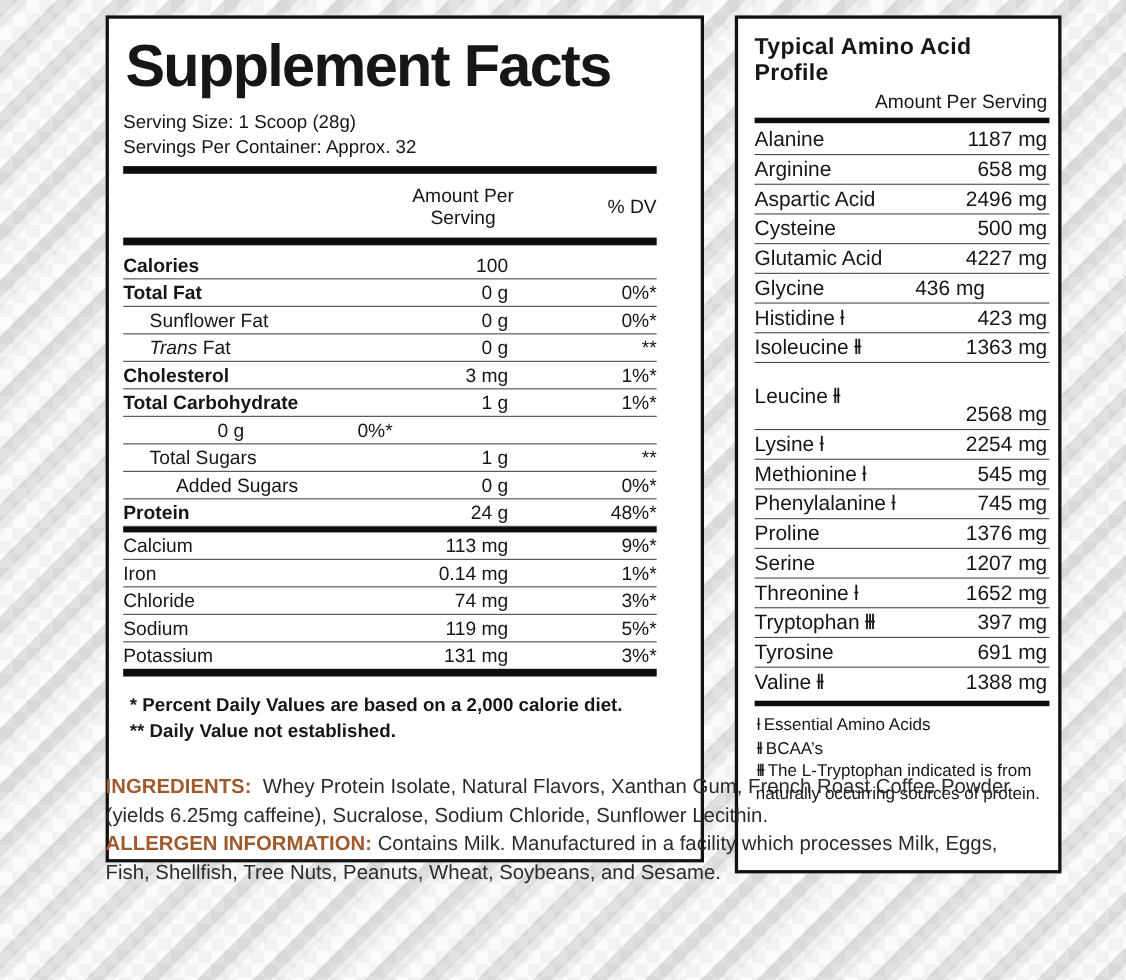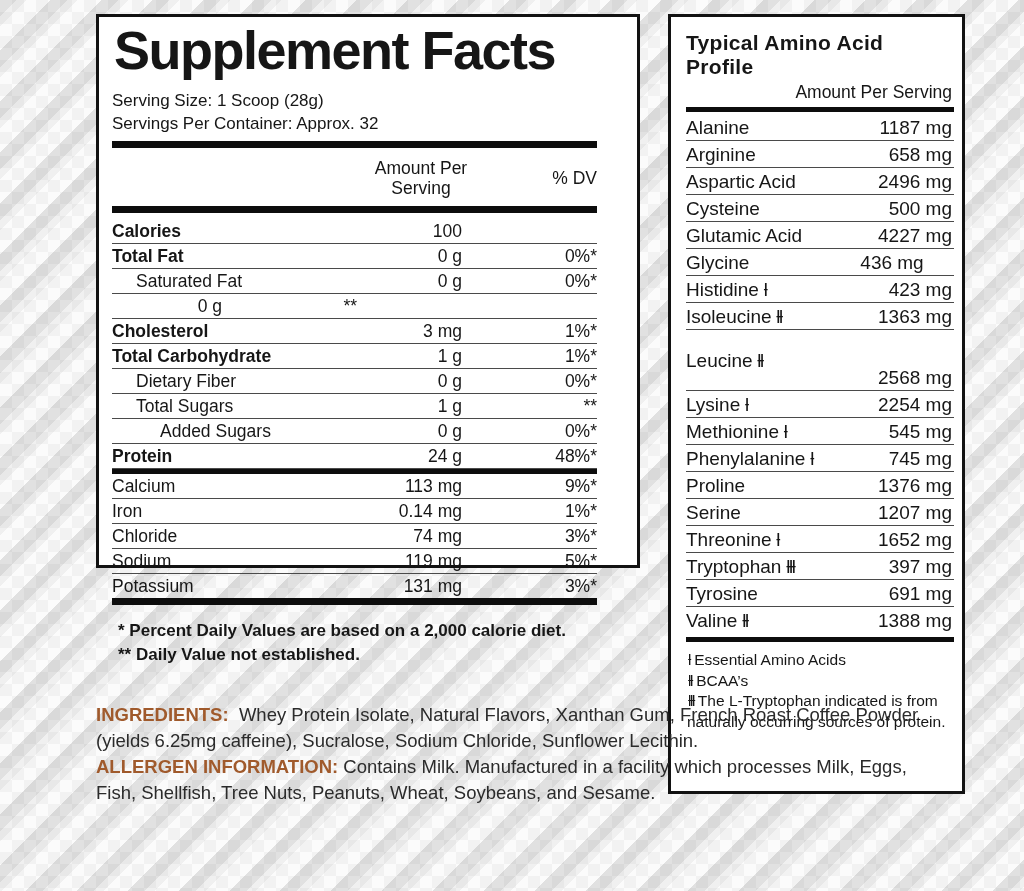--- a/index.html
+++ b/index.html
@@ -6,21 +6,21 @@
   body{width:1024px;height:891px;overflow:hidden;font-family:"Liberation Sans",sans-serif;}
   .page{
     position:relative;width:1024px;height:891px;overflow:hidden;
     background-color:#f8f8f8;
     background-image:
       conic-gradient(rgba(0,0,0,.035) 90deg, transparent 90deg 180deg, rgba(0,0,0,.035) 180deg 270deg, transparent 270deg),
       repeating-linear-gradient(135deg,#e1e1e1 0 12px,#f0f0f0 12px 19px,#fbfbfb 19px 36px);
     background-size:24px 24px,auto;
   }
   .panel{position:absolute;top:14px;background:#fff;border:3px solid #121212;box-sizing:border-box;color:#161616;}
-  .facts{left:96px;width:544px;height:554px;padding:0 40px 8px 13px;}
+  .facts{left:96px;width:544px;height:770px;padding:10px 40px 8px 13px;}
   .amino{left:668px;width:297px;height:780px;padding:10px 8px 8px 15px;}
 
   .sf-title{font-size:54px;font-weight:800;letter-spacing:-1.5px;line-height:1.0;margin:6px 0 12px 2px;}
   .serv{font-size:17px;line-height:23px;}
   .bar{background:#0d0d0d;height:7px;margin:6px 0;}
   .bar.mid{height:5px;margin:0 0;}
   .bar.aa{height:5px;margin:4px 0 0;}
 
   .hdr-row{display:flex;align-items:flex-end;padding:4px 0 8px;font-size:17.5px;}
   .hdr-sp{flex:1;}
@@ -76,40 +76,40 @@
           <span class="c-name">Calories</span>
           <span class="c-amt">100</span>
           <span class="c-dv"></span>
         </div>
         <div class="sf-row b">
           <span class="c-name">Total Fat</span>
           <span class="c-amt">0 g</span>
           <span class="c-dv">0%*</span>
         </div>
         <div class="sf-row ind1">
-          <span class="c-name">Saturated Fat</span>
-          <span class="c-amt">0 g</span>
-          <span class="c-dv">0%*</span>
-        </div>
-        <div class="sf-row ind1">
+          <span class="c-name">Sunflower Fat</span>
+          <span class="c-amt">0 g</span>
+          <span class="c-dv">0%*</span>
+        </div>
+        <div class="sf-row ind1">
+          <span class="c-name"><i>Trans</i> Fat</span>
           <span class="c-amt">0 g</span>
           <span class="c-dv">**</span>
         </div>
         <div class="sf-row b">
           <span class="c-name">Cholesterol</span>
           <span class="c-amt">3 mg</span>
           <span class="c-dv">1%*</span>
         </div>
         <div class="sf-row b">
           <span class="c-name">Total Carbohydrate</span>
           <span class="c-amt">1 g</span>
           <span class="c-dv">1%*</span>
         </div>
         <div class="sf-row ind1">
-          <span class="c-name">Dietary Fiber</span>
           <span class="c-amt">0 g</span>
           <span class="c-dv">0%*</span>
         </div>
         <div class="sf-row ind1">
           <span class="c-name">Total Sugars</span>
           <span class="c-amt">1 g</span>
           <span class="c-dv">**</span>
         </div>
         <div class="sf-row ind2">
           <span class="c-name">Added Sugars</span>
@@ -175,21 +175,21 @@
         <div class="aa-row">
           <span class="c-name">Cysteine</span>
           <span class="c-amt c-amt-aa" style="text-align: right;">500 mg</span>
         </div>
         <div class="aa-row">
           <span class="c-name">Glutamic Acid</span>
           <span class="c-amt c-amt-aa" style="text-align: right;">4227 mg</span>
         </div>
         <div class="aa-row">
           <span class="c-name">Glycine</span>
-          <span class="c-amt c-amt-aa" style="text-align: center;">436 mg</span>
+          <span class="c-amt c-amt-aa" style="text-align: left;">436 mg</span>
         </div>
         <div class="aa-row">
           <span class="c-name">Histidine<span class="sym"> ƚ</span></span>
           <span class="c-amt c-amt-aa" style="text-align: right;">423 mg</span>
         </div>
         <div class="aa-row">
           <span class="c-name">Isoleucine<span class="sym"> ƚƚ</span></span>
           <span class="c-amt c-amt-aa" style="text-align: right;">1363 mg</span>
         </div>
         <div class="aa-row">

